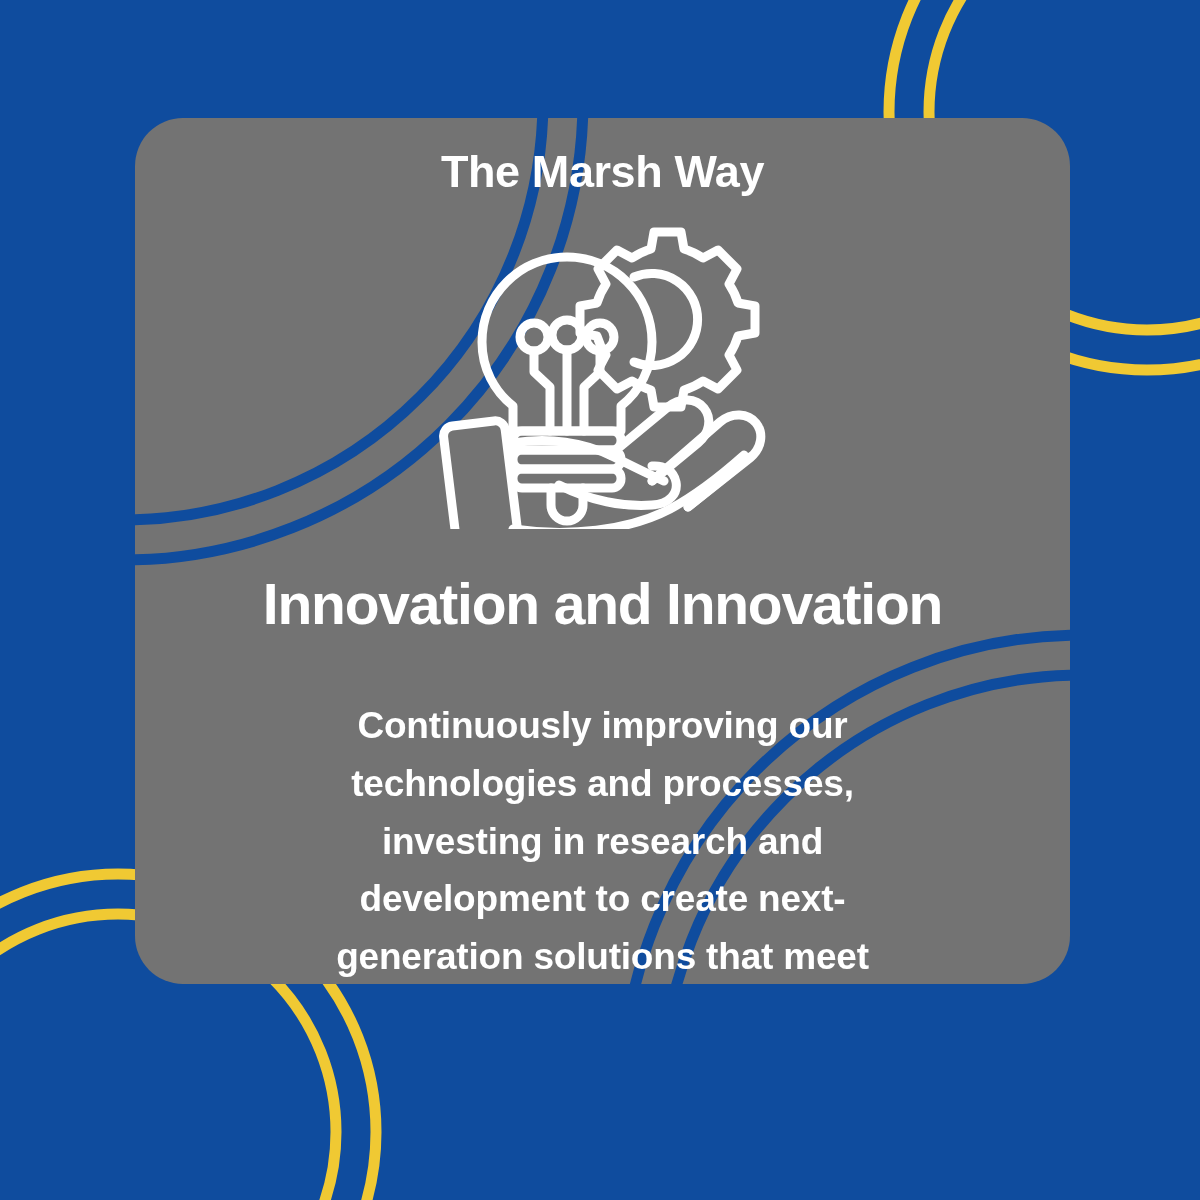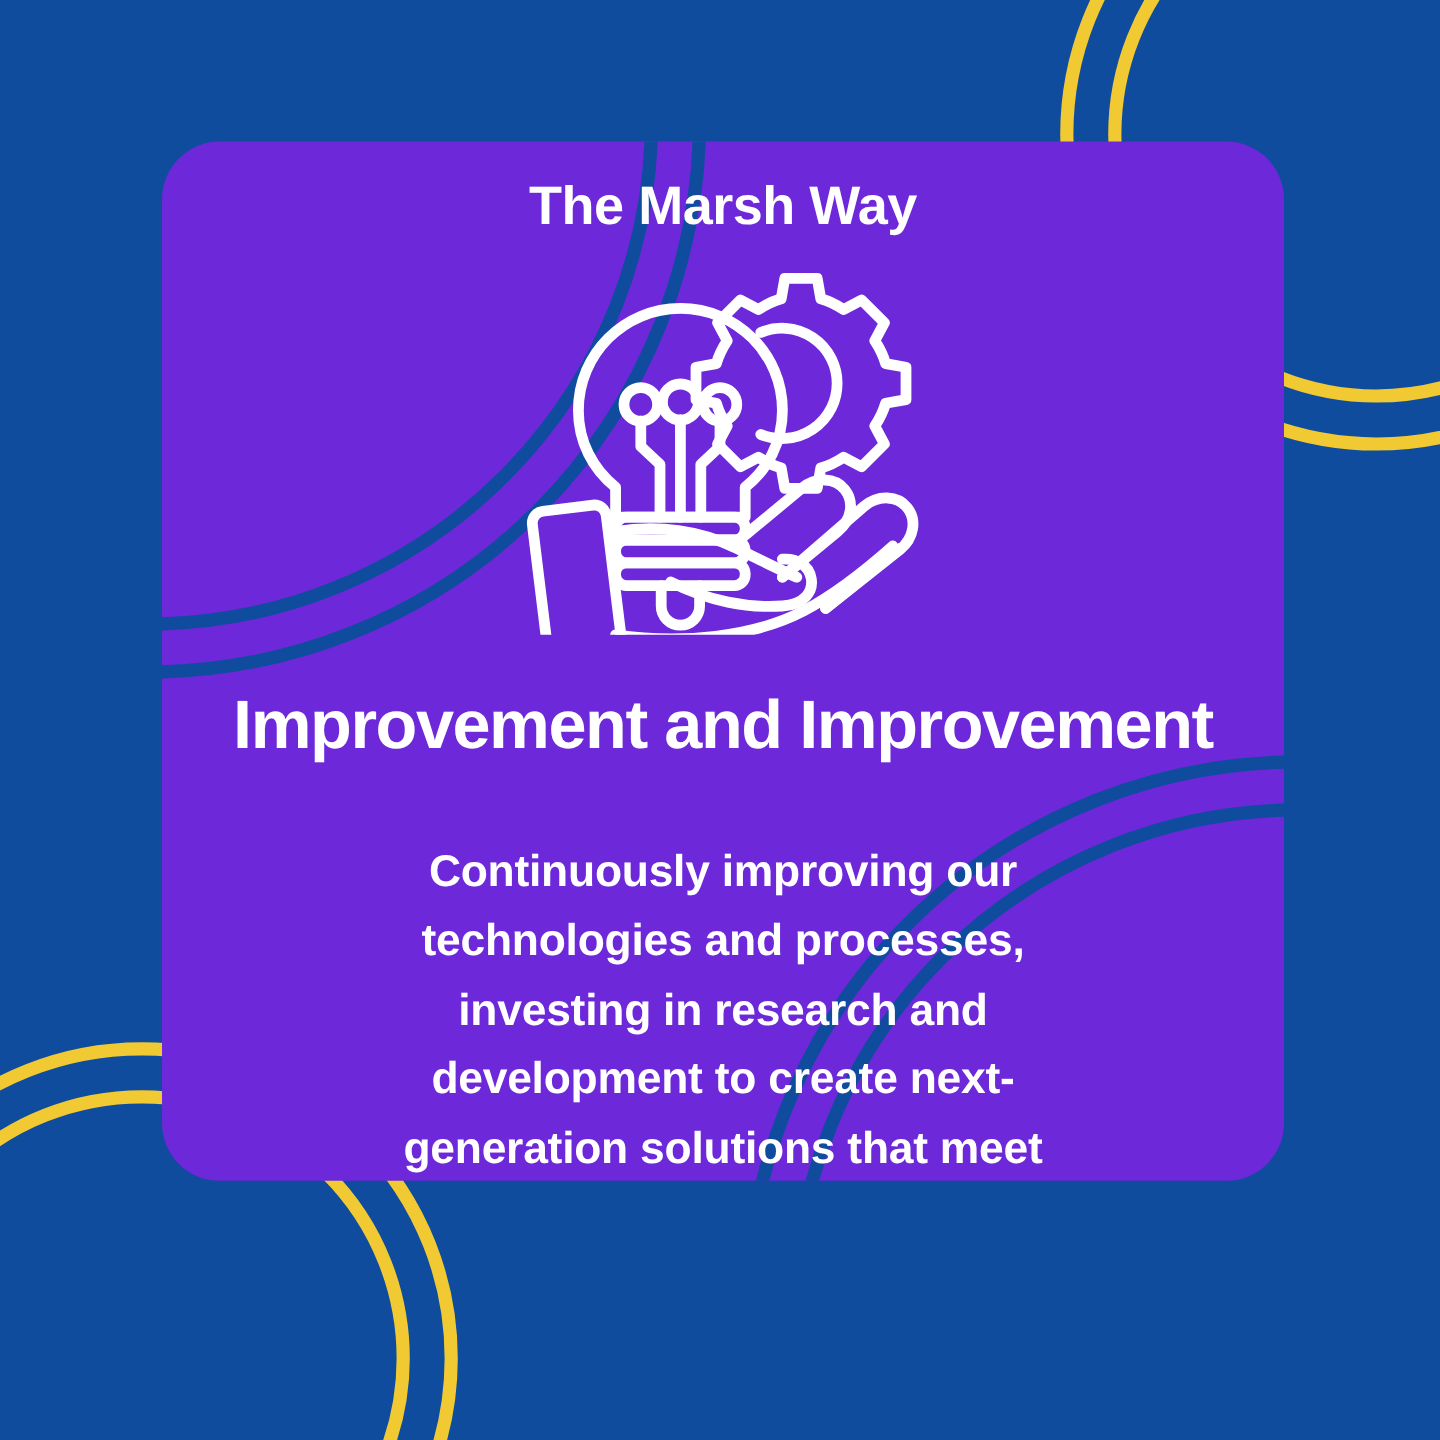--- a/index.html
+++ b/index.html
@@ -12,21 +12,21 @@
     position:relative;width:1200px;height:1200px;
     background:#0F4C9E;overflow:hidden;
   }
   .bg-deco{
     position:absolute;left:0;top:0;width:1200px;height:1200px;
     pointer-events:none;
   }
   .card{
     position:absolute;
     left:135px;top:118px;width:935px;height:866px;
-    background:#6d28d9;
+    background:#737373;
     border-radius:48px;
     overflow:hidden;
     box-sizing:border-box;
   }
   .card-deco{
     position:absolute;left:0;top:0;width:935px;height:959px;
     pointer-events:none;
   }
   .card-content{
     position:relative;z-index:2;
@@ -157,19 +157,19 @@
                      C274 201 272 216 260 226 L214 264"></path>
 
             <path d="M214 264 L282 205 C294 195 310 196 318 206
                      C326 216 324 231 312 241 L250 290"></path>
 
             <path d="M250 290 L312 240"></path>
           </g>
         </svg>
       </div>
 
-      <h1 class="headline">Improvement and Improvement</h1>
+      <h1 class="headline">Innovation and Innovation</h1>
 
       <p class="body-copy">Continuously improving our technologies and processes, investing in research and development to create next-generation solutions that meet evolving needs.</p>
 
     </div>
   </div>
 </div>
 
 </body></html>

